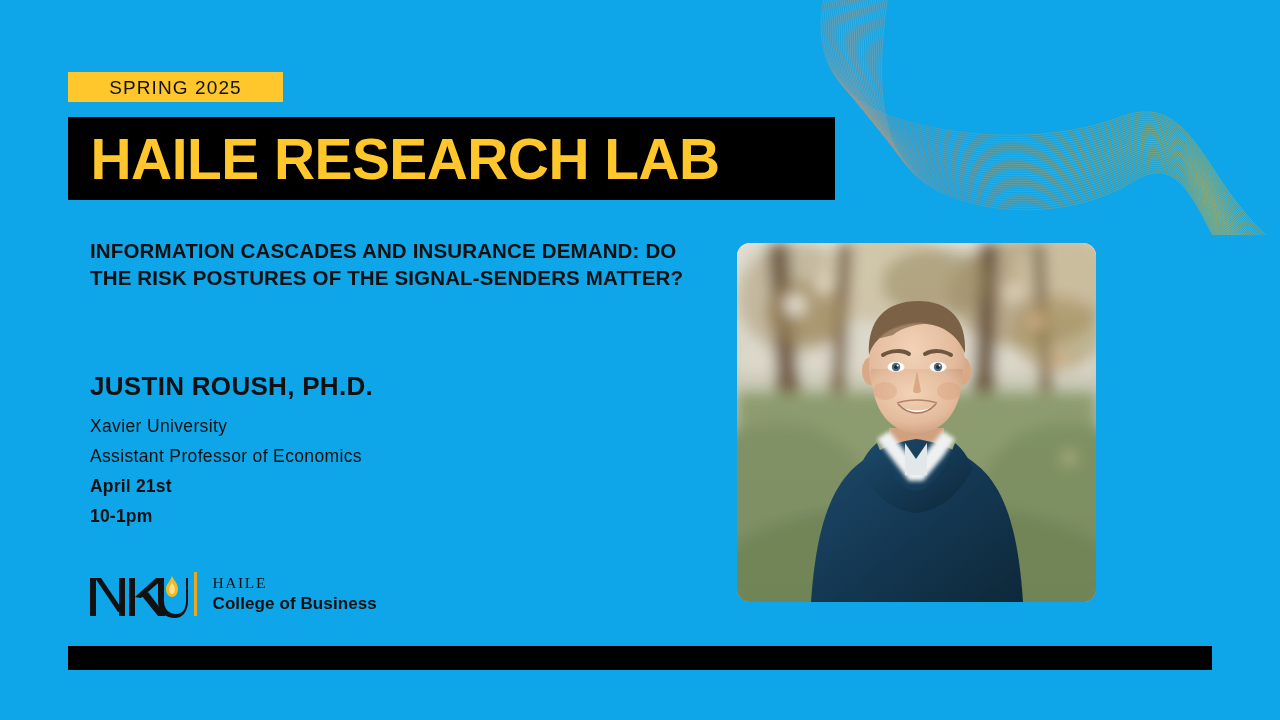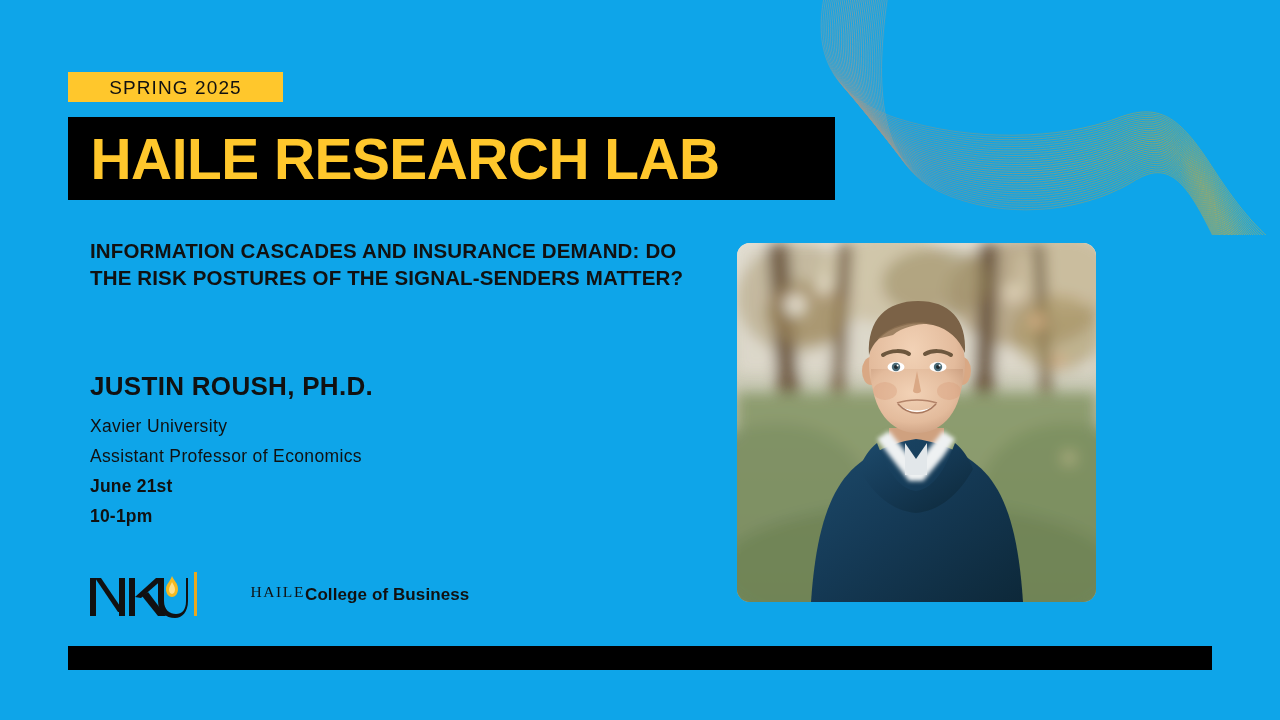--- a/index.html
+++ b/index.html
@@ -136,23 +136,22 @@
   }
   #nku-mark svg { display: block; }
   #logo-divider {
     width: 2.5px;
     height: 44px;
     background: #E8A820;
     margin: 0 16px 0 6px;
   }
   #logo-wordmark {
     display: flex;
-    flex-direction: row;
+    flex-direction: column;
     justify-content: center;
-    margin-left: 38px;
   }
   #logo-haile {
     font-family: "Liberation Serif", serif;
     font-size: 15.5px;
     font-weight: 400;
     letter-spacing: 1.6px;
     color: #111111;
     line-height: 1.2;
   }
   #logo-college {
@@ -250,21 +249,21 @@
   <div id="title-banner">
     <span class="banner-text">HAILE RESEARCH LAB</span>
   </div>
 
   <div id="talk-title">INFORMATION CASCADES AND INSURANCE DEMAND: DO THE RISK POSTURES OF THE SIGNAL-SENDERS MATTER?</div>
 
   <div id="speaker-block">
     <div id="speaker-name">JUSTIN ROUSH, PH.D.</div>
     <div class="speaker-line regular">Xavier University</div>
     <div class="speaker-line regular">Assistant Professor of Economics</div>
-    <div class="speaker-line bold">June 21st</div>
+    <div class="speaker-line bold">April 21st</div>
     <div class="speaker-line bold">10-1pm</div>
   </div>
 
   <div id="nku-logo">
     <div id="nku-mark">
       <svg width="100" height="52" viewBox="0 0 100 52" aria-hidden="true">
         <g fill="#111111" font-family="Liberation Serif, serif">
 
           <path d="M2 48 L2 10 L8 10 L8 48 Z"></path>
           <path d="M7 10 L13 10 L36 44 L30 44 Z"></path>

